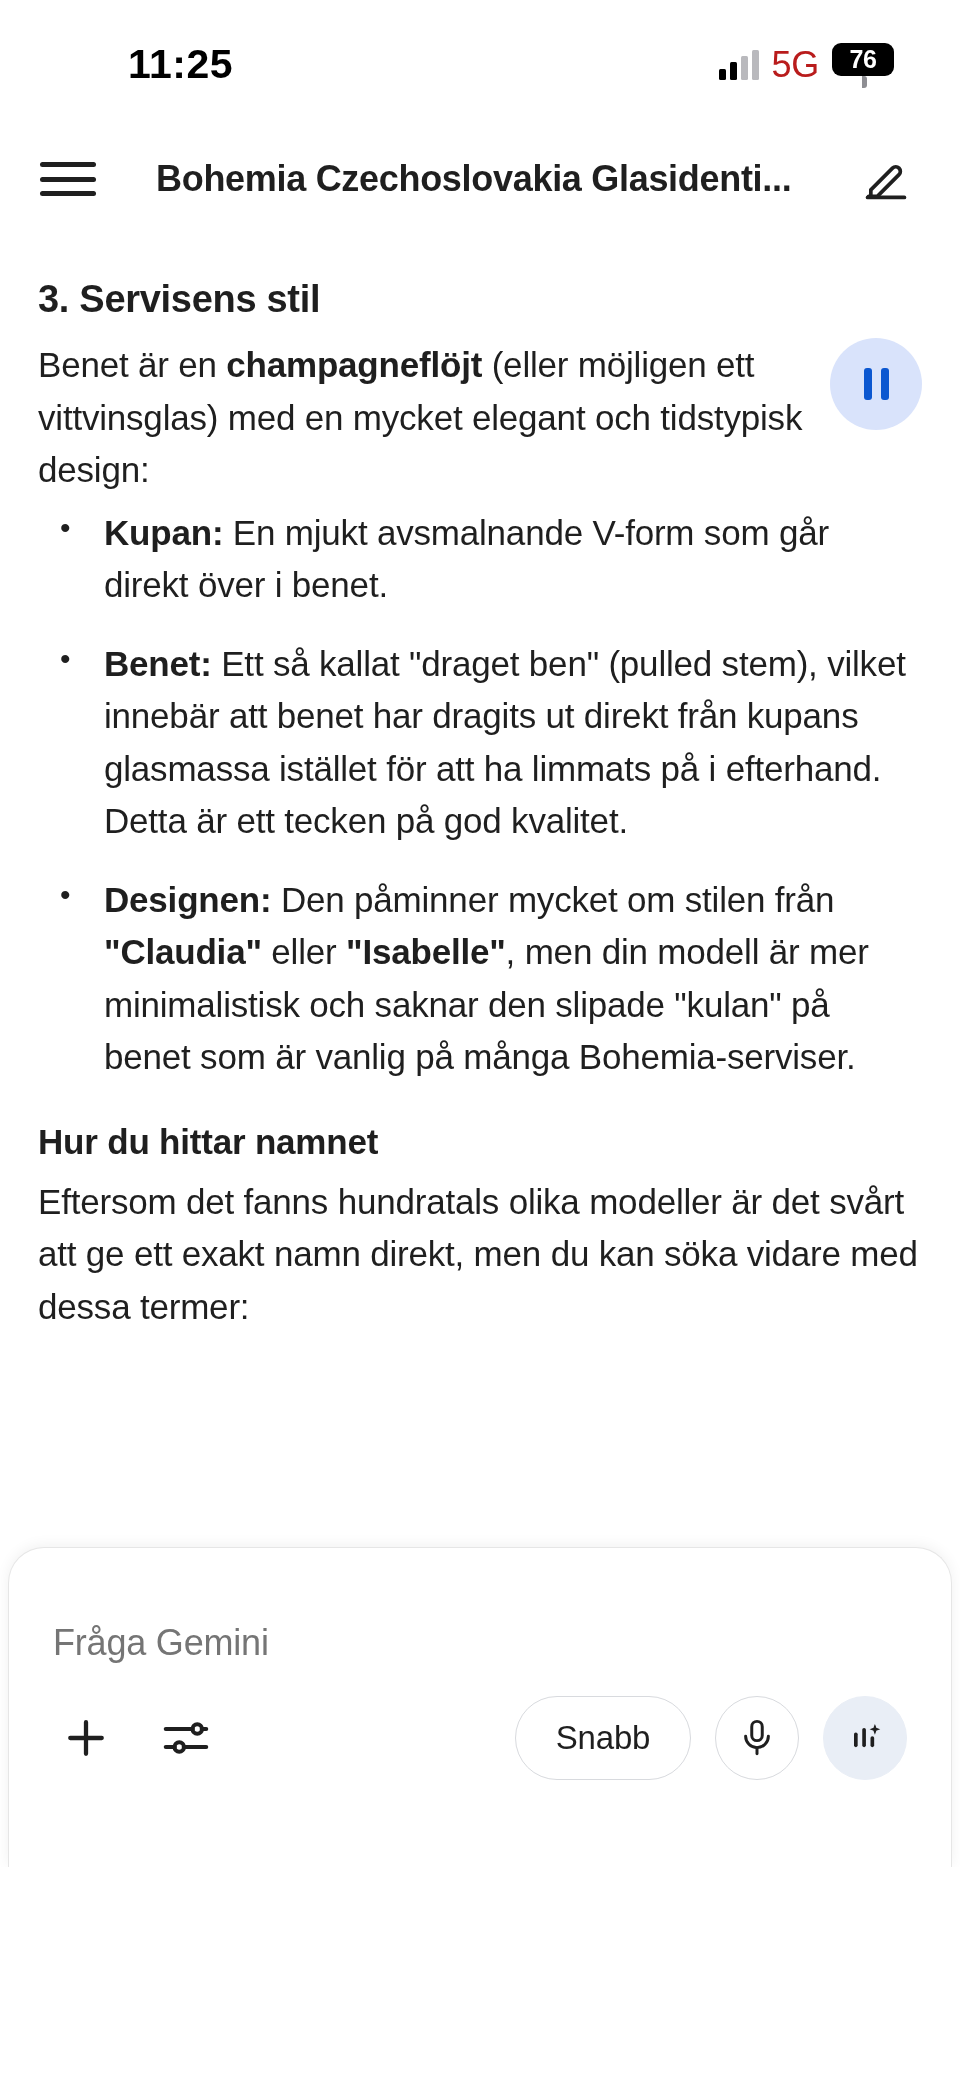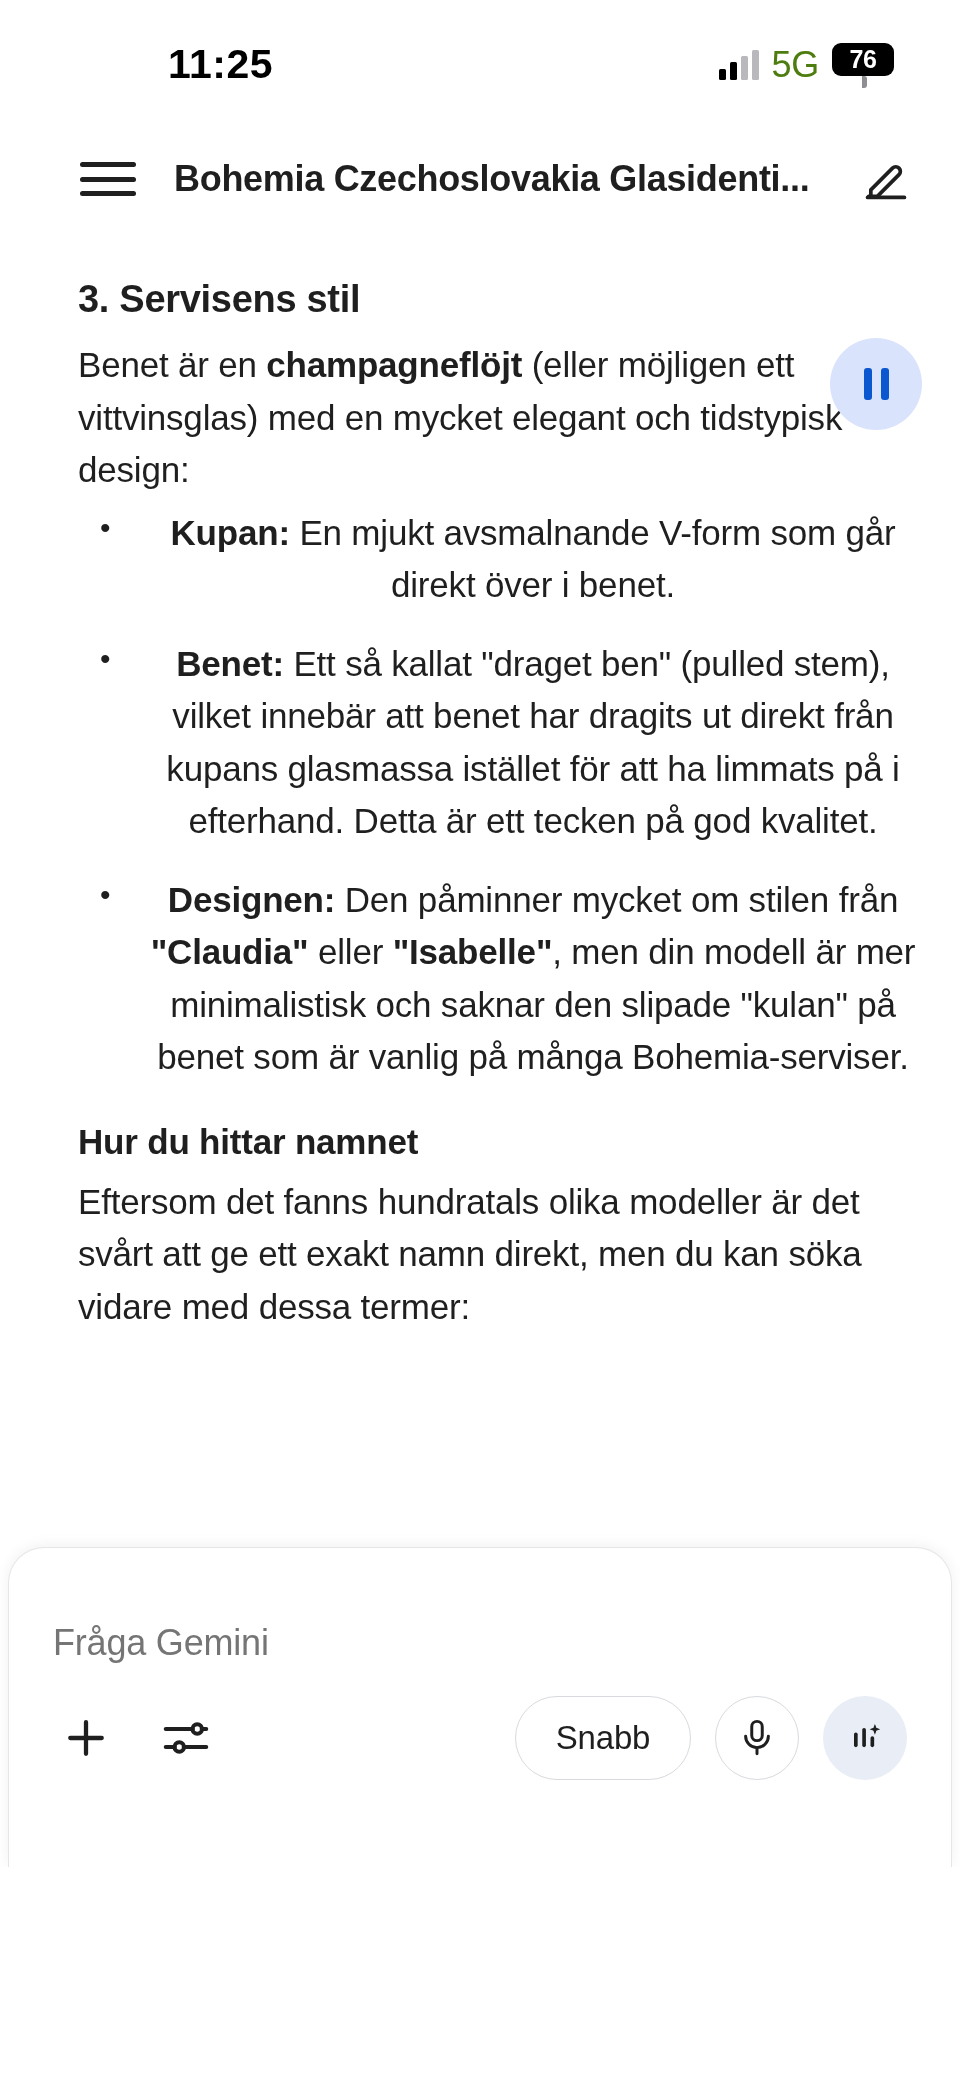--- a/index.html
+++ b/index.html
@@ -9,21 +9,20 @@
     background: #ffffff;
     font-family: "Liberation Sans", sans-serif;
     -webkit-font-smoothing: antialiased;
   }
   .phone {
     position: relative;
     width: 960px;
     height: 1867px;
     background: #ffffff;
     overflow: hidden;
-    padding-left: 40px;
   }
 
   
   .statusbar {
     position: relative;
     height: 120px;
     display: flex;
     align-items: center;
     justify-content: space-between;
     padding: 0 66px 0 0;
@@ -54,21 +53,21 @@
     background: #000;
     border-radius: 1.5px;
   }
   .signal i:nth-child(1) { height: 11px; }
   .signal i:nth-child(2) { height: 18px; }
   .signal i:nth-child(3) { height: 24px; background: #b9b9bd; }
   .signal i:nth-child(4) { height: 30px; background: #b9b9bd; }
   .net-label {
     font-size: 36px;
     font-weight: 500;
-    color: #4d7c0f;
+    color: #b91c1c;
     letter-spacing: -0.3px;
   }
   .battery {
     position: relative;
     display: flex;
     align-items: center;
     flex-direction: column;
   }
   .battery-body {
     width: 62px;
@@ -114,21 +113,21 @@
     height: 5px;
     background: #1f1f1f;
     border-radius: 3px;
   }
   .appbar-title {
     flex: 1;
     text-align: left;
     font-size: 36px;
     font-weight: bold;
     color: #1f1f1f;
-    margin-left: 38px;
+    margin-left: 60px;
     white-space: nowrap;
     overflow: hidden;
     text-overflow: ellipsis;
     padding-right: 24px;
     letter-spacing: -0.3px;
   }
   .compose-icon { width: 52px; height: 52px; cursor: pointer; }
 
   
   .content {
@@ -146,21 +145,20 @@
     font-size: 35px;
     line-height: 1.5;
     letter-spacing: -0.2px;
     margin-bottom: 10px;
   }
   .para b { font-weight: bold; }
   ul.bullets {
     list-style: none;
     margin: 8px 0 0 0;
     padding: 0;
-    text-align: center;
   }
   ul.bullets li {
     position: relative;
     font-size: 35px;
     line-height: 1.5;
     letter-spacing: -0.2px;
     padding-left: 66px;
     margin-bottom: 26px;
   }
   ul.bullets li::before {

